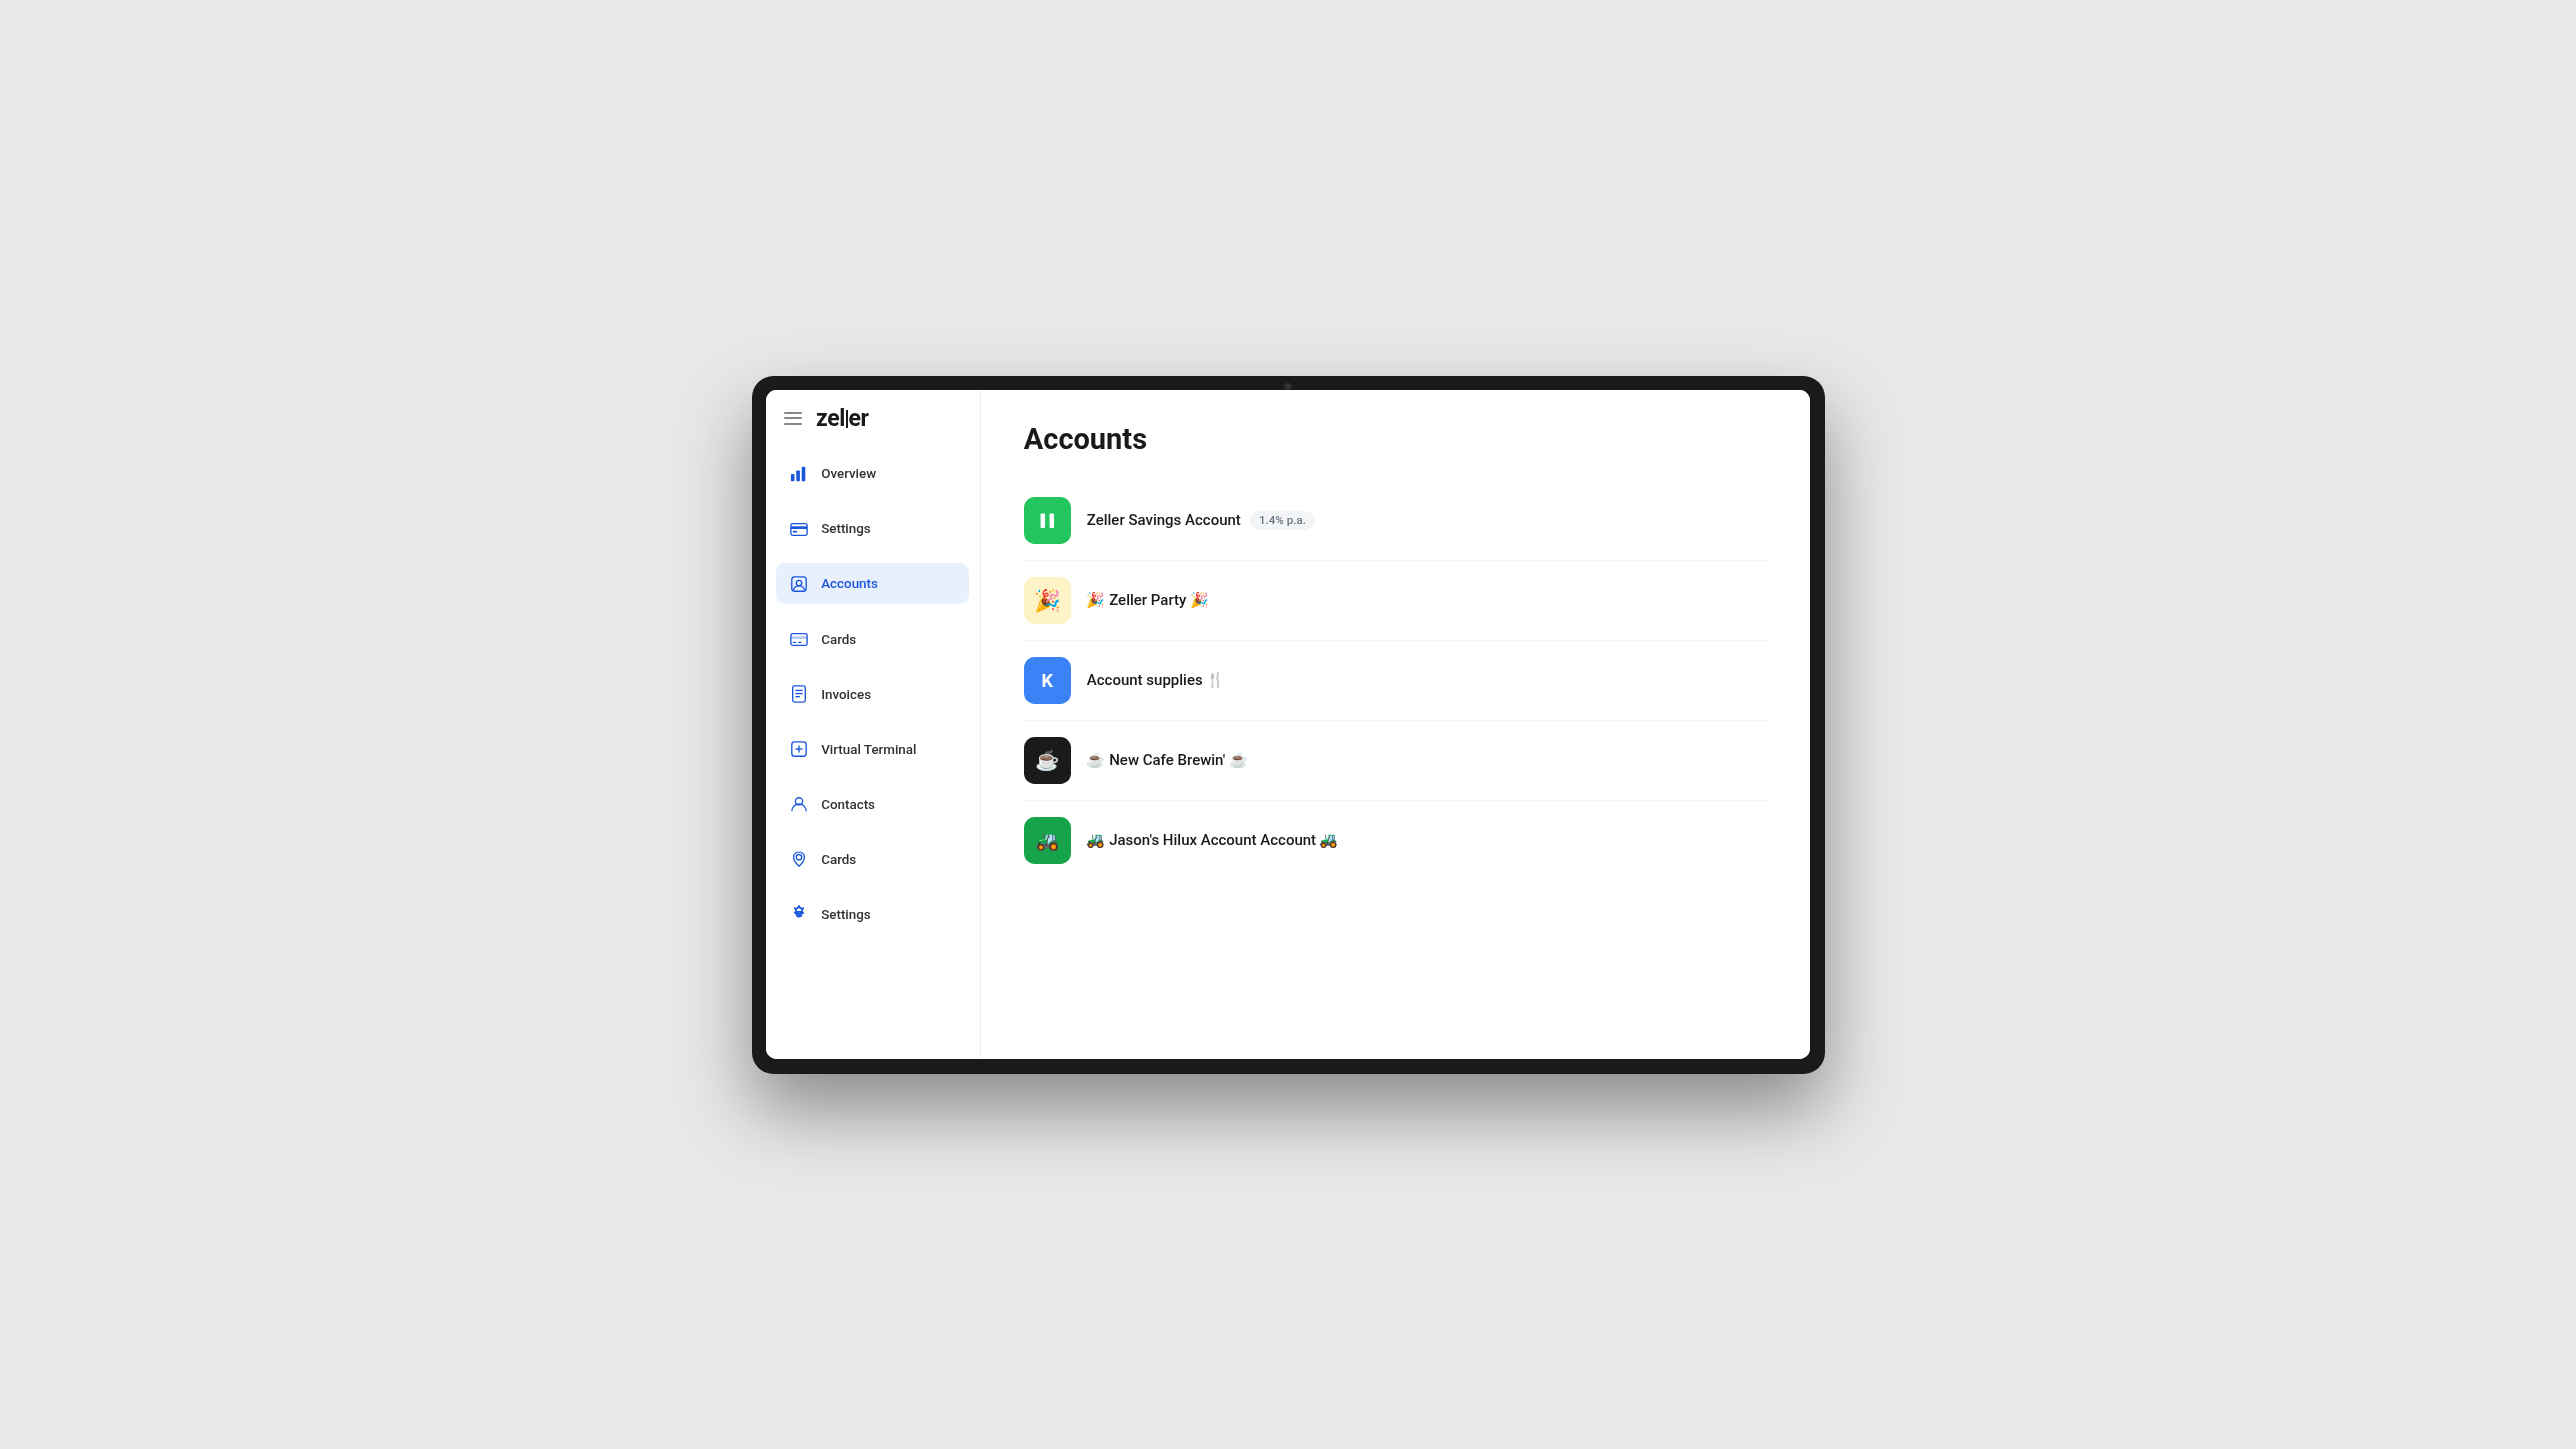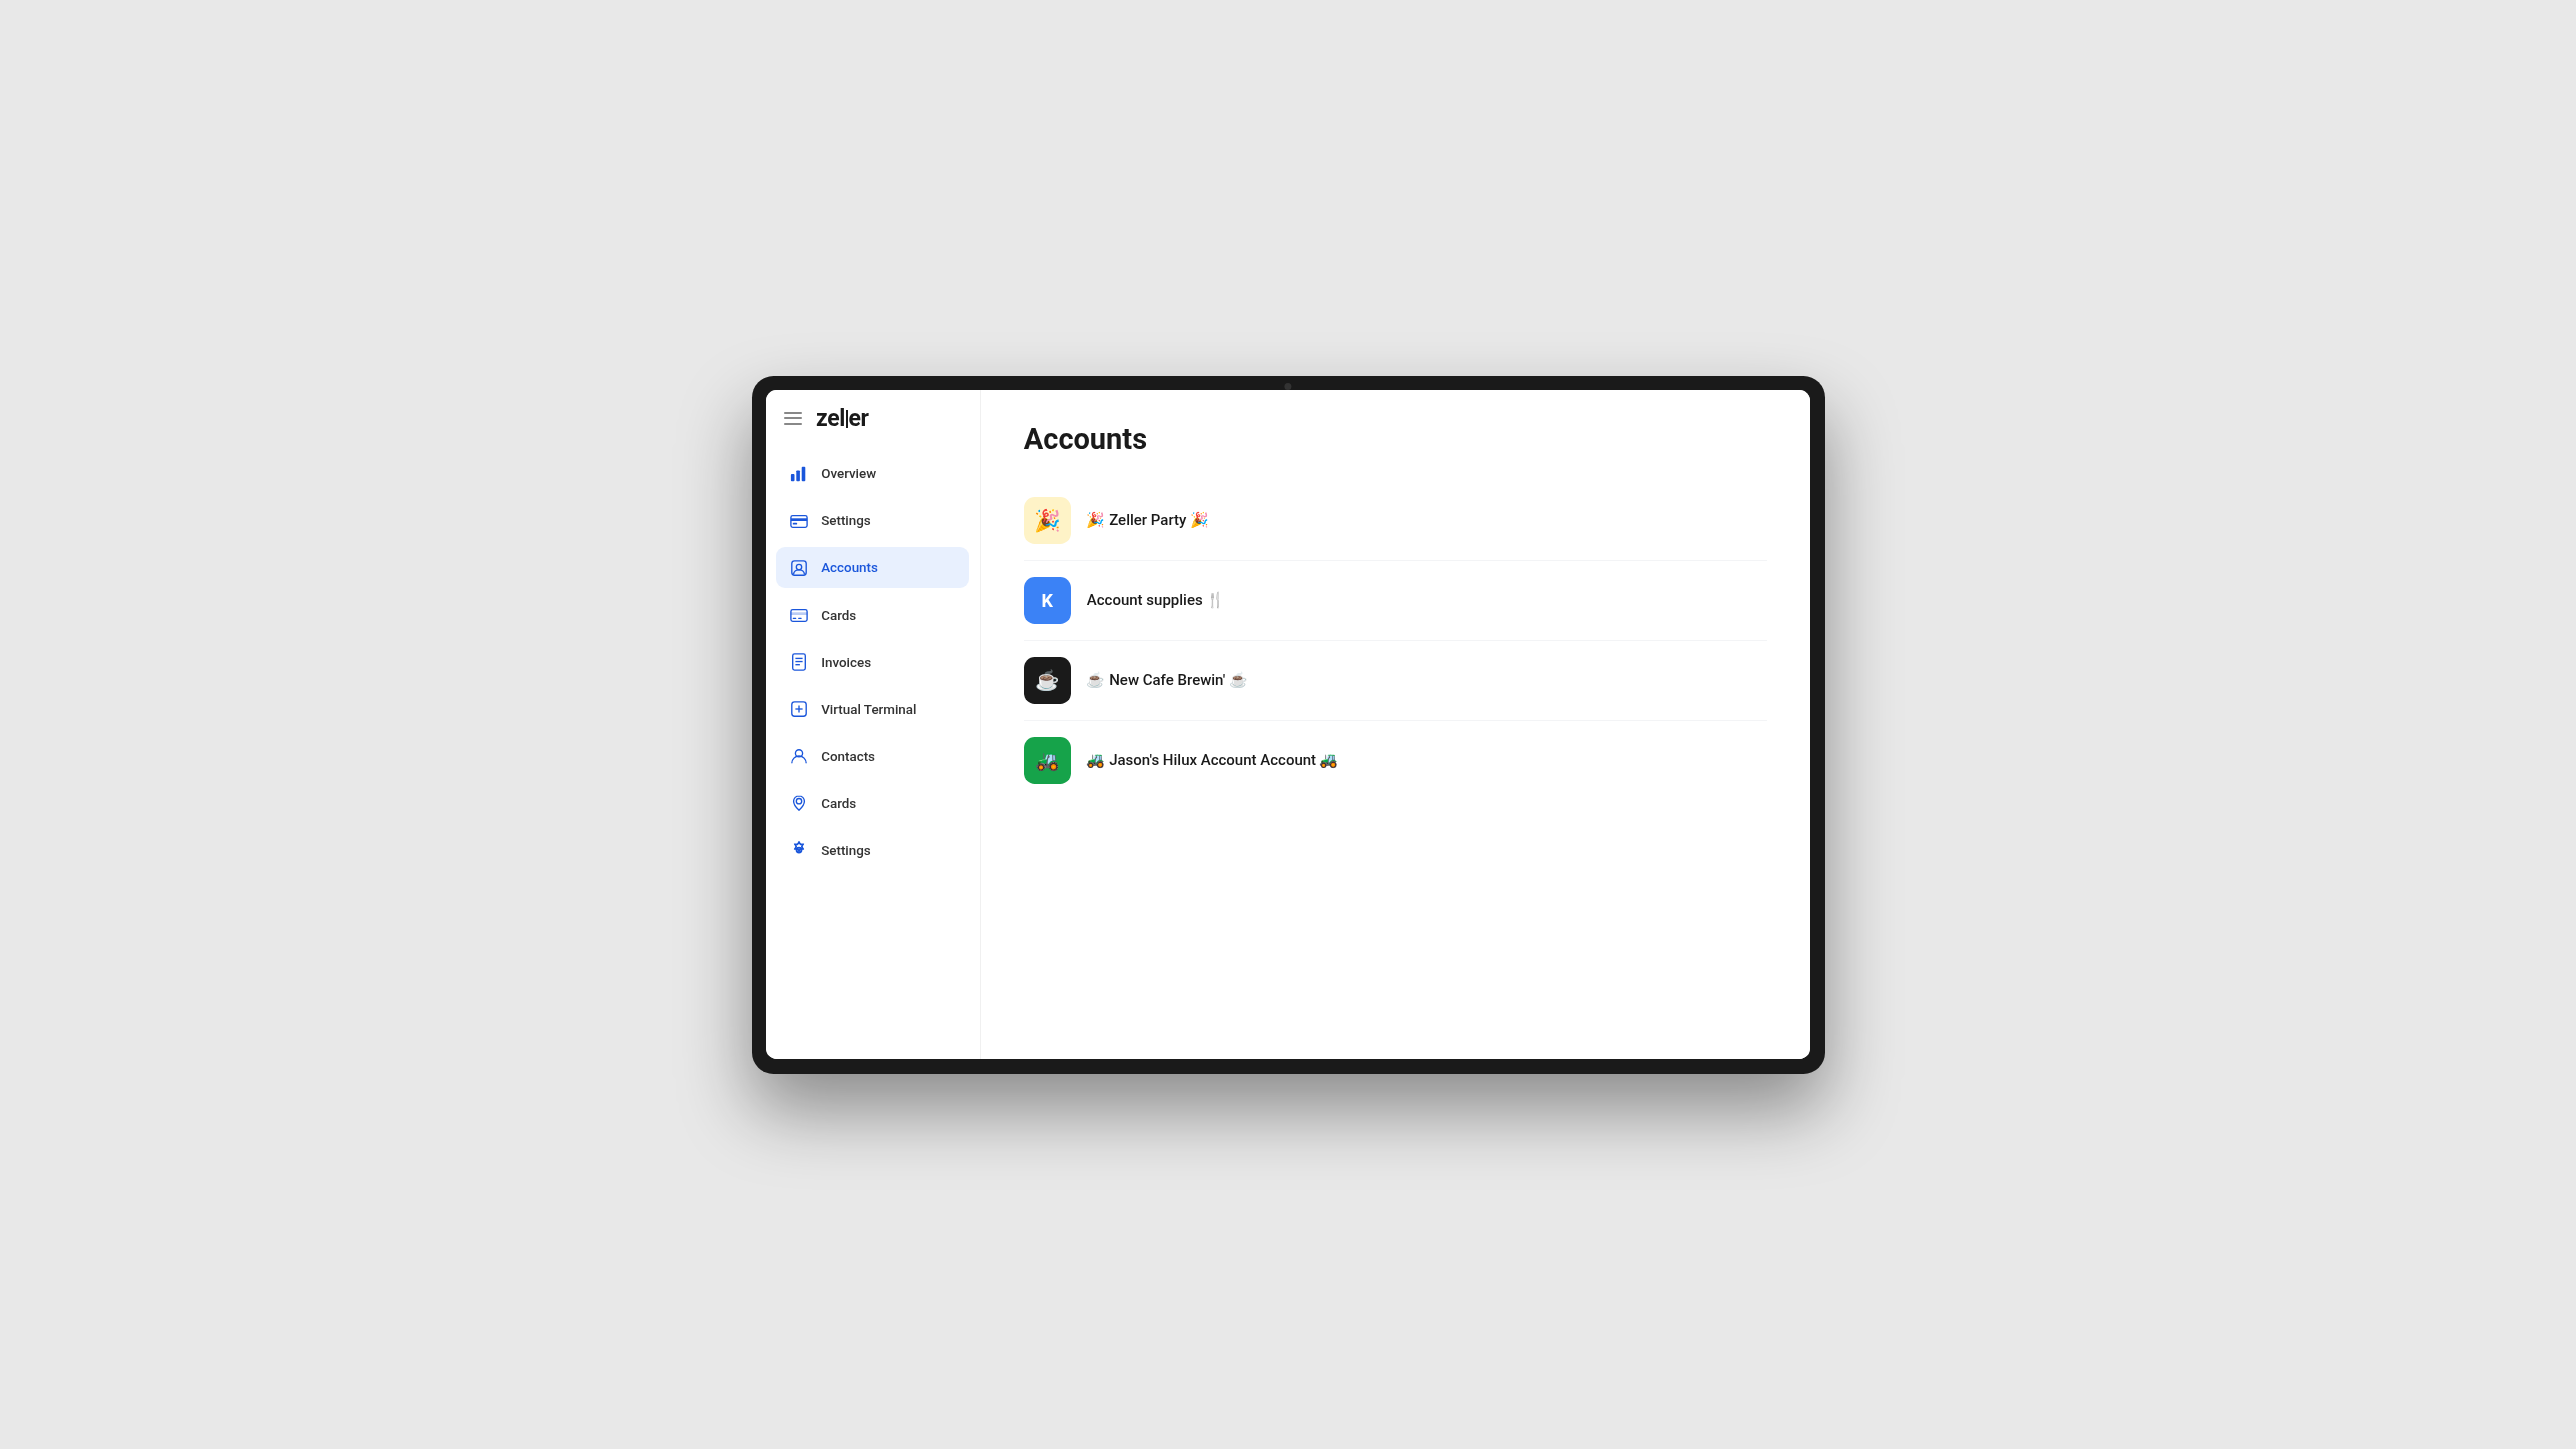--- a/index.html
+++ b/index.html
@@ -96,21 +96,21 @@
       background: #1a1a1a;
       margin: 0 0.9px;
       vertical-align: middle;
       position: relative;
       top: -0.9px;
     }
 
     .nav-items {
       display: flex;
       flex-direction: column;
-      gap: 6px;
+      gap: 14px;
       padding: 0 10.7px;
     }
 
     .nav-item {
       display: flex;
       align-items: center;
       gap: 12.5px;
       padding: 10.7px 12.5px;
       border-radius: 9px;
       cursor: pointer;
@@ -383,20 +383,32 @@
       </div>
     </nav>
 
     <main class="main-content">
 
       <h1 class="page-title">Accounts</h1>
 
 
       <div class="account-list">
 
+        <div class="account-item">
+          <div class="account-avatar green">
+            <svg width="21.5" height="21.5" viewBox="0 0 24 24" fill="white">
+              <rect x="4" y="4" width="5" height="16" rx="1"></rect>
+              <rect x="14" y="4" width="5" height="16" rx="1"></rect>
+            </svg>
+          </div>
+          <div class="account-info">
+            <span class="account-name">Zeller Savings Account</span>
+            <span class="account-badge">1.4% p.a.</span>
+          </div>
+        </div>
 
         <div class="account-item">
           <div class="account-avatar yellow" style="font-size:21.5px;">
             🎉
           </div>
           <div class="account-info">
             <span class="account-name">🎉 Zeller Party 🎉</span>
           </div>
         </div>
 

